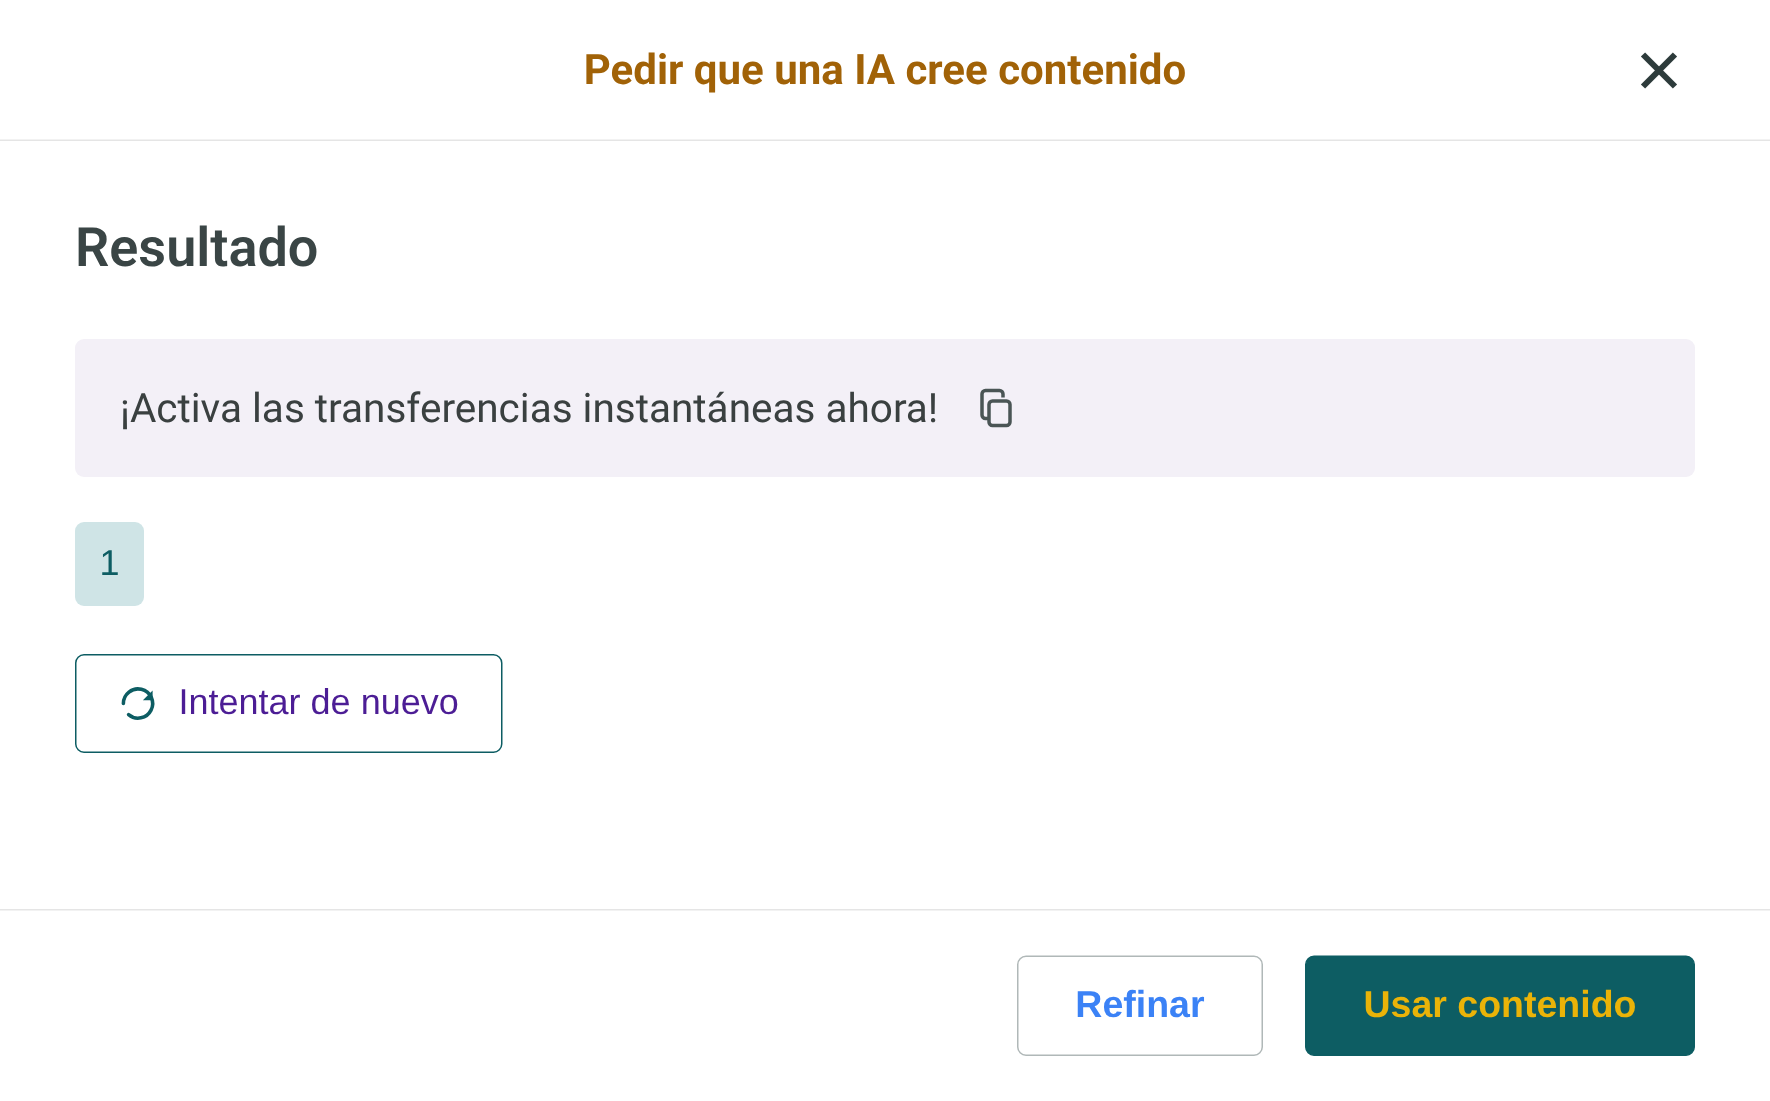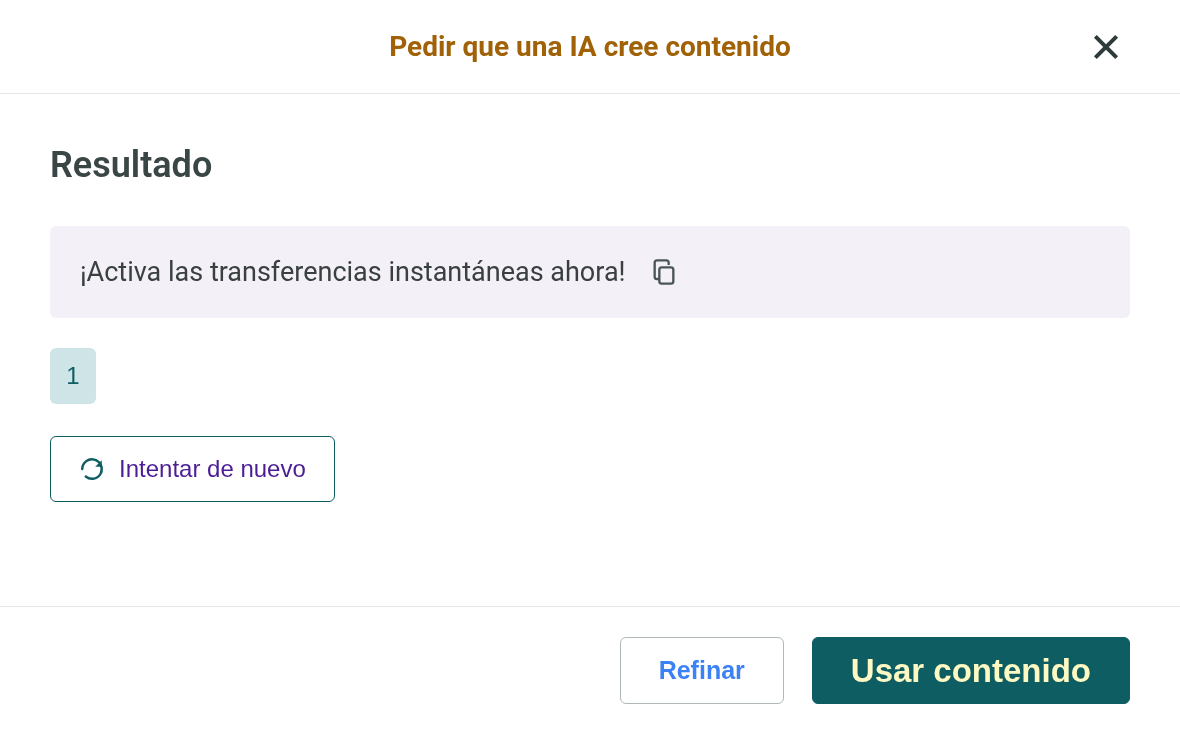--- a/index.html
+++ b/index.html
@@ -145,22 +145,22 @@
       color: #3b82f6;
       font-size: 25px;
       font-weight: 600;
       padding: 18px 38px;
       border-radius: 6px;
       cursor: pointer;
     }
     .btn-primary {
       background: #0d5d63;
       border: 1.5px solid #0d5d63;
-      color: #fef9c3;
-      font-size: 33px;
+      color: #eab308;
+      font-size: 25px;
       font-weight: 600;
       padding: 12px 38px;
       border-radius: 6px;
       cursor: pointer;
     }
   </style>
 </head>
 <body>
 
 <div class="modal">

